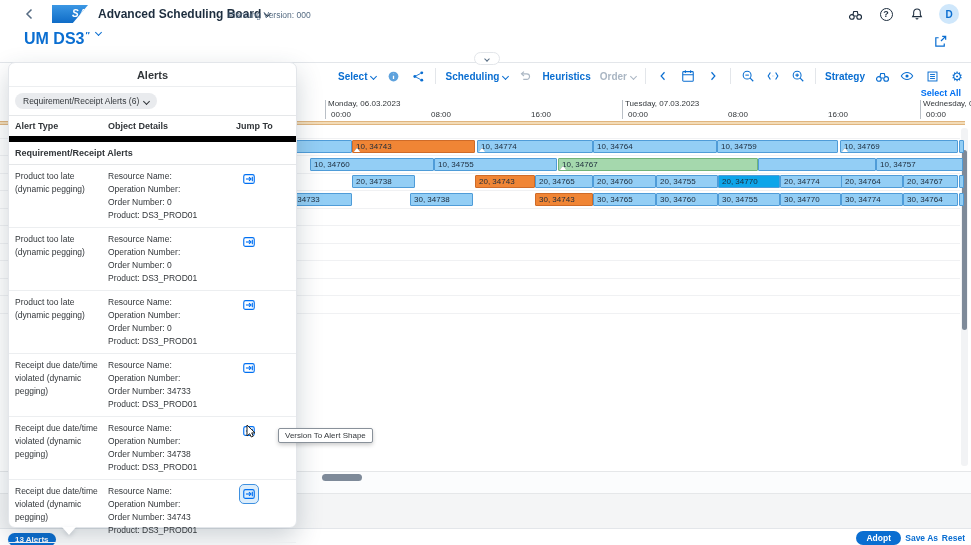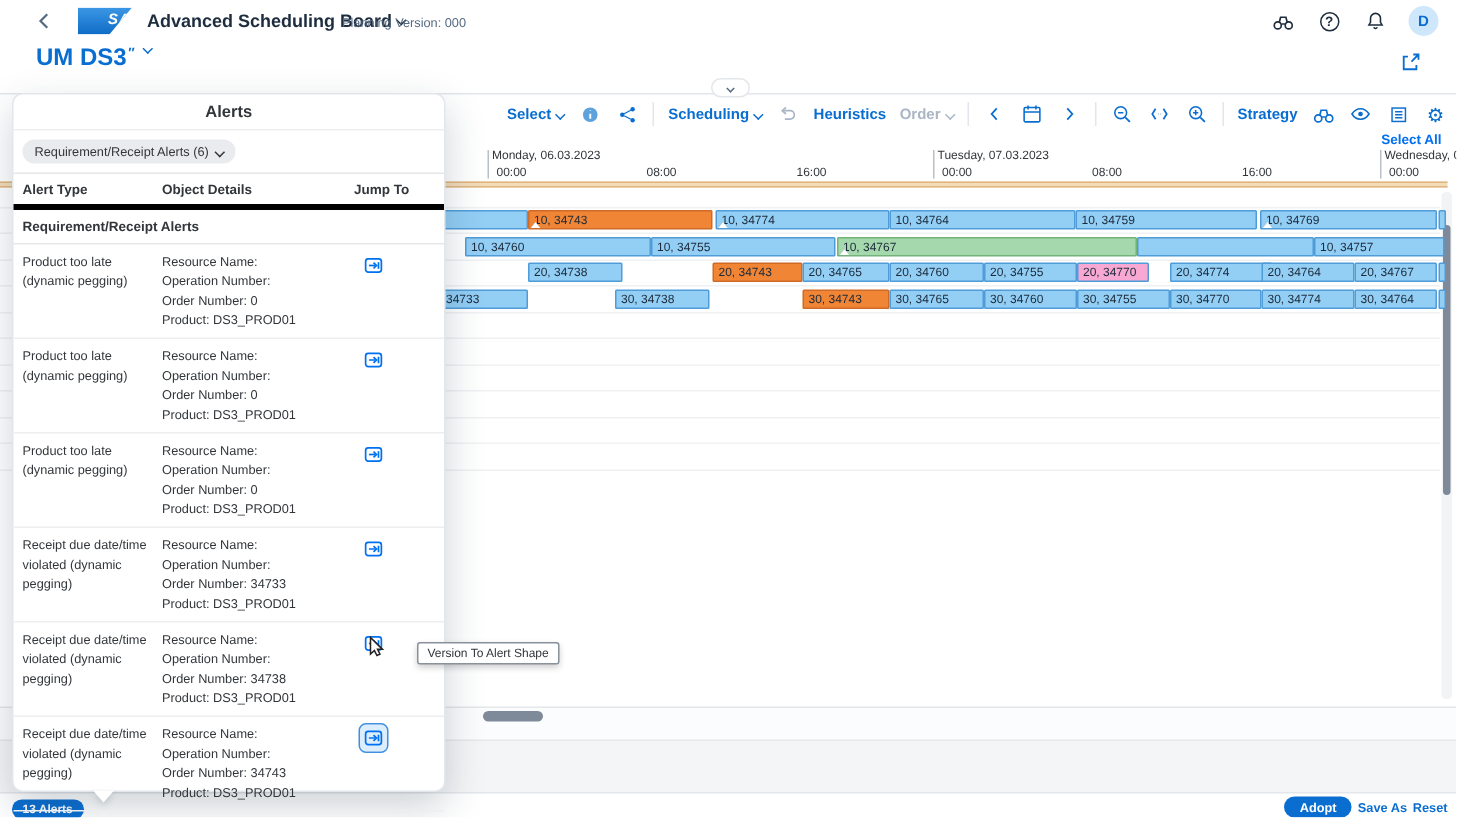--- a/index.html
+++ b/index.html
@@ -69,21 +69,21 @@
   .adopt-btn { position:absolute; right:70px; top:531px; height:14px; padding:0 10px; background:#0a6ed1; border:none; border-radius:8px; color:#fff; font-size:8.5px; font-weight:600; display:flex; align-items:center; cursor:pointer; z-index:7; font-family:"Liberation Sans", sans-serif; }
   .saveas-btn { position:absolute; right:33px; top:533px; font-size:8.5px; font-weight:600; color:#0a6ed1; cursor:pointer; z-index:7; }
   .reset-btn { position:absolute; right:6px; top:533px; font-size:8.5px; font-weight:600; color:#0a6ed1; cursor:pointer; z-index:7; }
 
   
   .alerts-panel { position:absolute; left:8px; top:62px; width:289px; height:466px; background:#fff; border:1px solid #e3e6ea; border-radius:7px; box-shadow:0 10px 26px rgba(34,54,73,.22); z-index:10; }
   .panel-notch { position:absolute; left:62px; top:527px; width:0; height:0; border-left:7px solid transparent; border-right:7px solid transparent; border-top:8px solid #fff; filter:drop-shadow(0 2px 2px rgba(34,54,73,.18)); z-index:11; }
   .ap-title { height:24px; border-bottom:1px solid #eceef0; display:flex; align-items:center; justify-content:center; font-size:11px; font-weight:600; color:#32363a; }
   .ap-filter-row { padding:6px; border-bottom:1px solid #e5e7e9; }
   .ap-select { width:142px; height:16px; background:#e9ebee; border-radius:8px; display:flex; align-items:center; justify-content:space-between; padding:0 8px; font-size:8.5px; color:#32363a; cursor:pointer; }
-  .ap-cols { display:grid; grid-template-columns:93px 128px 1fr; padding:5px 0 5px 6px; border-bottom:4px solid #000000; font-size:9px; font-weight:700; color:#32363a; }
+  .ap-cols { display:grid; grid-template-columns:93px 128px 1fr; padding:5px 0 5px 6px; border-bottom:6px solid #000000; font-size:9px; font-weight:700; color:#32363a; }
   .ap-group { padding:6px 6px; border-bottom:1px solid #e5e7e9; font-size:9px; font-weight:700; color:#32363a; }
   .arow { display:grid; grid-template-columns:93px 128px 1fr; padding:5px 0 5px 6px; border-bottom:1px solid #eceef0; min-height:53px; }
   .acol-type { font-size:8.5px; color:#32363a; line-height:13px; padding-right:6px; }
   .acol-details { font-size:8.5px; color:#32363a; line-height:13px; }
   .acol-jump { padding-left:4px; }
   .jump-btn { display:inline-flex; width:18px; height:18px; align-items:center; justify-content:center; border-radius:4px; cursor:pointer; }
   .jump-btn.hl { background:#dcedfb; outline:1.5px solid #3e90e0; }
 
   .tooltip { position:absolute; left:278px; top:428px; background:#fff; border:1px solid #89919a; border-radius:2px; padding:2px 6px; font-size:8px; color:#32363a; box-shadow:0 2px 4px rgba(0,0,0,.2); z-index:20; white-space:nowrap; }
   .cursor-ptr { position:absolute; left:245px; top:424px; z-index:21; pointer-events:none; }
@@ -276,21 +276,21 @@
       <div class="bar" style="left: 310px; top: 158px; width: 124px; background: rgb(147, 206, 245); border-color: rgb(79, 156, 216);"><span>10, 34760</span></div>
       <div class="bar" style="left: 434px; top: 158px; width: 123px; background: rgb(147, 206, 245); border-color: rgb(79, 156, 216);"><span>10, 34755</span></div>
       <div class="bar" style="left: 558px; top: 158px; width: 200px; background: rgb(165, 216, 173); border-color: rgb(113, 179, 120);"><span>10, 34767</span><span class="mk"></span></div>
       <div class="bar" style="left: 758px; top: 158px; width: 118px; background: rgb(147, 206, 245); border-color: rgb(79, 156, 216);"><span></span></div>
       <div class="bar" style="left: 876px; top: 158px; width: 87px; background: rgb(147, 206, 245); border-color: rgb(79, 156, 216);"><span>10, 34757</span></div>
       <div class="bar" style="left: 352px; top: 175px; width: 63px; background: rgb(147, 206, 245); border-color: rgb(79, 156, 216);"><span>20, 34738</span></div>
       <div class="bar" style="left: 475px; top: 175px; width: 60px; background: rgb(240, 133, 53); border-color: rgb(207, 107, 40);"><span>20, 34743</span></div>
       <div class="bar" style="left: 535px; top: 175px; width: 58px; background: rgb(147, 206, 245); border-color: rgb(79, 156, 216);"><span>20, 34765</span></div>
       <div class="bar" style="left: 593px; top: 175px; width: 63px; background: rgb(147, 206, 245); border-color: rgb(79, 156, 216);"><span>20, 34760</span></div>
       <div class="bar" style="left: 656px; top: 175px; width: 62px; background: rgb(147, 206, 245); border-color: rgb(79, 156, 216);"><span>20, 34755</span></div>
-      <div class="bar" style="left: 718px; top: 175px; width: 48px; background: #f9a8d4; border-color: rgb(79, 156, 216);"><span>20, 34770</span></div>
+      <div class="bar" style="left: 718px; top: 175px; width: 62px; background: #0ea5e9; border-color: rgb(79, 156, 216);"><span>20, 34770</span></div>
       <div class="bar" style="left: 780px; top: 175px; width: 68px; background: rgb(147, 206, 245); border-color: rgb(79, 156, 216);"><span>20, 34774</span></div>
       <div class="bar" style="left: 841px; top: 175px; width: 62px; background: rgb(147, 206, 245); border-color: rgb(79, 156, 216);"><span>20, 34764</span></div>
       <div class="bar" style="left: 903px; top: 175px; width: 55px; background: rgb(147, 206, 245); border-color: rgb(79, 156, 216);"><span>20, 34767</span></div>
       <div class="bar" style="left: 959px; top: 175px; width: 4px; background: rgb(147, 206, 245); border-color: rgb(79, 156, 216);"><span></span></div>
       <div class="bar" style="left: 280px; top: 193px; width: 72px; background: rgb(147, 206, 245); border-color: rgb(79, 156, 216);"><span>30, 34733</span></div>
       <div class="bar" style="left: 410px; top: 193px; width: 63px; background: rgb(147, 206, 245); border-color: rgb(79, 156, 216);"><span>30, 34738</span></div>
       <div class="bar" style="left: 535px; top: 193px; width: 58px; background: rgb(240, 133, 53); border-color: rgb(207, 107, 40);"><span>30, 34743</span></div>
       <div class="bar" style="left: 593px; top: 193px; width: 63px; background: rgb(147, 206, 245); border-color: rgb(79, 156, 216);"><span>30, 34765</span></div>
       <div class="bar" style="left: 656px; top: 193px; width: 62px; background: rgb(147, 206, 245); border-color: rgb(79, 156, 216);"><span>30, 34760</span></div>
       <div class="bar" style="left: 718px; top: 193px; width: 62px; background: rgb(147, 206, 245); border-color: rgb(79, 156, 216);"><span>30, 34755</span></div>

